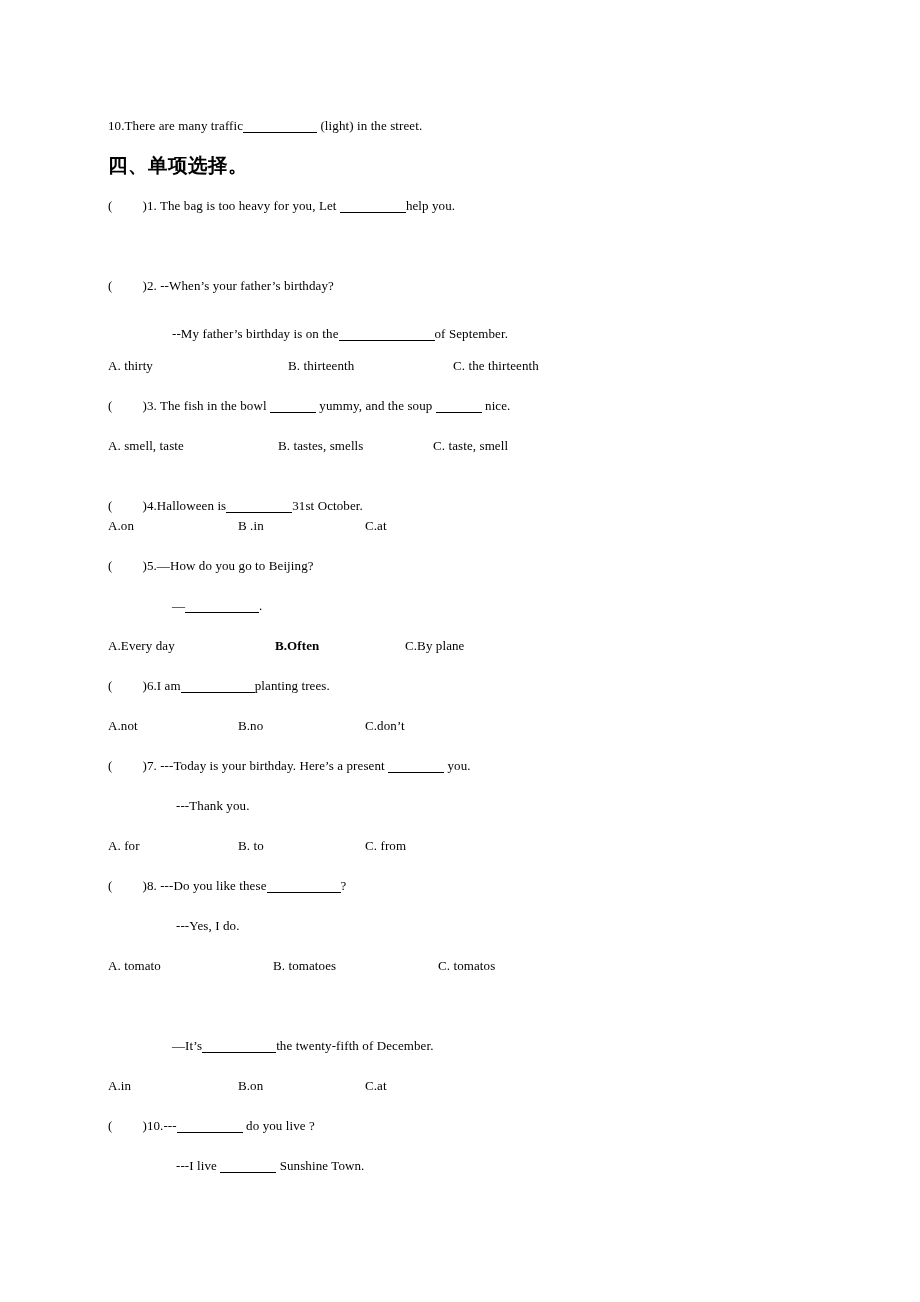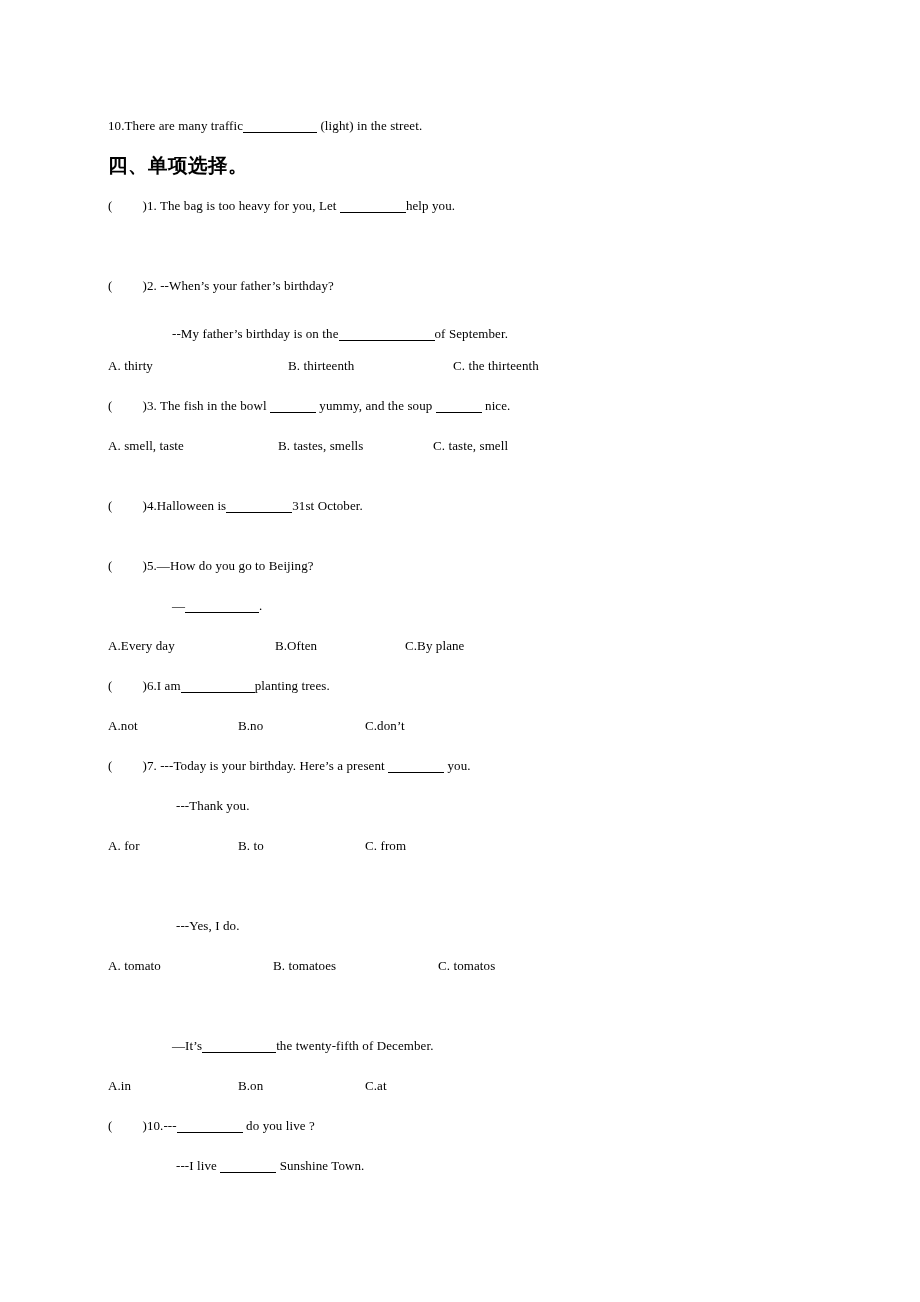--- a/index.html
+++ b/index.html
@@ -70,32 +70,34 @@
   <div class="line" style="top:194px;"><span>(</span><span class="blank b-paren" style="border-bottom:none;"></span><span>)</span><span>1.</span><span> The bag is too heavy for you, Let </span><span class="blank b-md"></span><span>help you.</span></div>
 
   <div class="line" style="top:274px;"><span>(</span><span class="blank b-paren" style="border-bottom:none;"></span><span>)</span><span>2.</span><span> --When’s your father’s birthday?</span></div>
   <div class="line indent-1" style="top:314px;margin-top:8px;"><span>--My father’s birthday is on the</span><span class="blank b-xl"></span><span>of September.</span></div>
   <div class="line opt-row" style="top:354px;"><span class="opt" style="width:132px;">A. thirty</span><span class="opt" style="width:165px;margin-left:48px;">B. thirteenth</span><span class="opt">C. the thirteenth</span></div>
 
   <div class="line" style="top:394px;"><span>(</span><span class="blank b-paren" style="border-bottom:none;"></span><span>)</span><span>3.</span><span> The fish in the bowl </span><span class="blank b-xs"></span><span> yummy, and the soup </span><span class="blank b-xs"></span><span> nice.</span></div>
   <div class="line opt-row" style="top:434px;"><span class="opt" style="width:170px;">A. smell, taste</span><span class="opt" style="width:155px;">B. tastes, smells</span><span class="opt">C. taste, smell</span></div>
 
   <div class="line" style="top:474px;margin-top:20px;"><span>(</span><span class="blank b-paren" style="border-bottom:none;"></span><span>)</span><span>4.</span><span>Halloween is</span><span class="blank b-md"></span><span>31st October.</span></div>
+  <div class="line opt-row" style="top:514px;"><span class="opt" style="width:130px;">A.on</span><span class="opt" style="width:127px;">B .in</span><span class="opt">C.at</span></div>
 
   <div class="line" style="top:554px;"><span>(</span><span class="blank b-paren" style="border-bottom:none;"></span><span>)</span><span>5.</span><span>—How do you go to Beijing?</span></div>
   <div class="line indent-1" style="top:594px;"><span>—</span><span class="blank b-lg"></span><span>.</span></div>
-  <div class="line opt-row" style="top:634px;"><span class="opt" style="width:167px;">A.Every day</span><span class="opt" style="width:130px;">B.Often</span><span class="opt">C.By plane</span></div>
+  <div class="line opt-row" style="top:634px;"><span class="opt" style="width:167px;">A.Every day</span><span class="opt" style="width:130px;font-weight:bold;">B.Often</span><span class="opt">C.By plane</span></div>
 
   <div class="line" style="top:674px;"><span>(</span><span class="blank b-paren" style="border-bottom:none;"></span><span>)</span><span>6.</span><span>I am</span><span class="blank b-lg"></span><span>planting trees.</span></div>
   <div class="line opt-row" style="top:714px;"><span class="opt" style="width:130px;">A.not</span><span class="opt" style="width:127px;">B.no</span><span class="opt">C.don’t</span></div>
 
   <div class="line" style="top:754px;"><span>(</span><span class="blank b-paren" style="border-bottom:none;"></span><span>)</span><span>7.</span><span> ---Today is your birthday. Here’s a present </span><span class="blank b-sm"></span><span> you.</span></div>
   <div class="line indent-2" style="top:794px;">---Thank you.</div>
   <div class="line opt-row" style="top:834px;"><span class="opt" style="width:130px;">A. for</span><span class="opt" style="width:127px;">B. to</span><span class="opt">C. from</span></div>
 
+  <div class="line" style="top:874px;"><span>(</span><span class="blank b-paren" style="border-bottom:none;"></span><span>)</span><span>8.</span><span> ---Do you like these</span><span class="blank b-lg"></span><span>?</span></div>
   <div class="line indent-2" style="top:914px;">---Yes, I do.</div>
   <div class="line opt-row" style="top:954px;"><span class="opt" style="width:165px;">A. tomato</span><span class="opt" style="width:165px;">B. tomatoes</span><span class="opt">C. tomatos</span></div>
 
   <div class="line indent-1" style="top:1034px;"><span>—It’s</span><span class="blank b-lg"></span><span>the twenty-fifth of December.</span></div>
   <div class="line opt-row" style="top:1074px;"><span class="opt" style="width:130px;">A.in</span><span class="opt" style="width:127px;">B.on</span><span class="opt">C.at</span></div>
 
   <div class="line" style="top:1114px;"><span>(</span><span class="blank b-paren" style="border-bottom:none;"></span><span>)</span><span>10.</span><span>---</span><span class="blank b-md"></span><span> do you live ?</span></div>
   <div class="line indent-2" style="top:1154px;"><span>---I live </span><span class="blank b-sm"></span><span> Sunshine Town.</span></div>
 
 </div>

